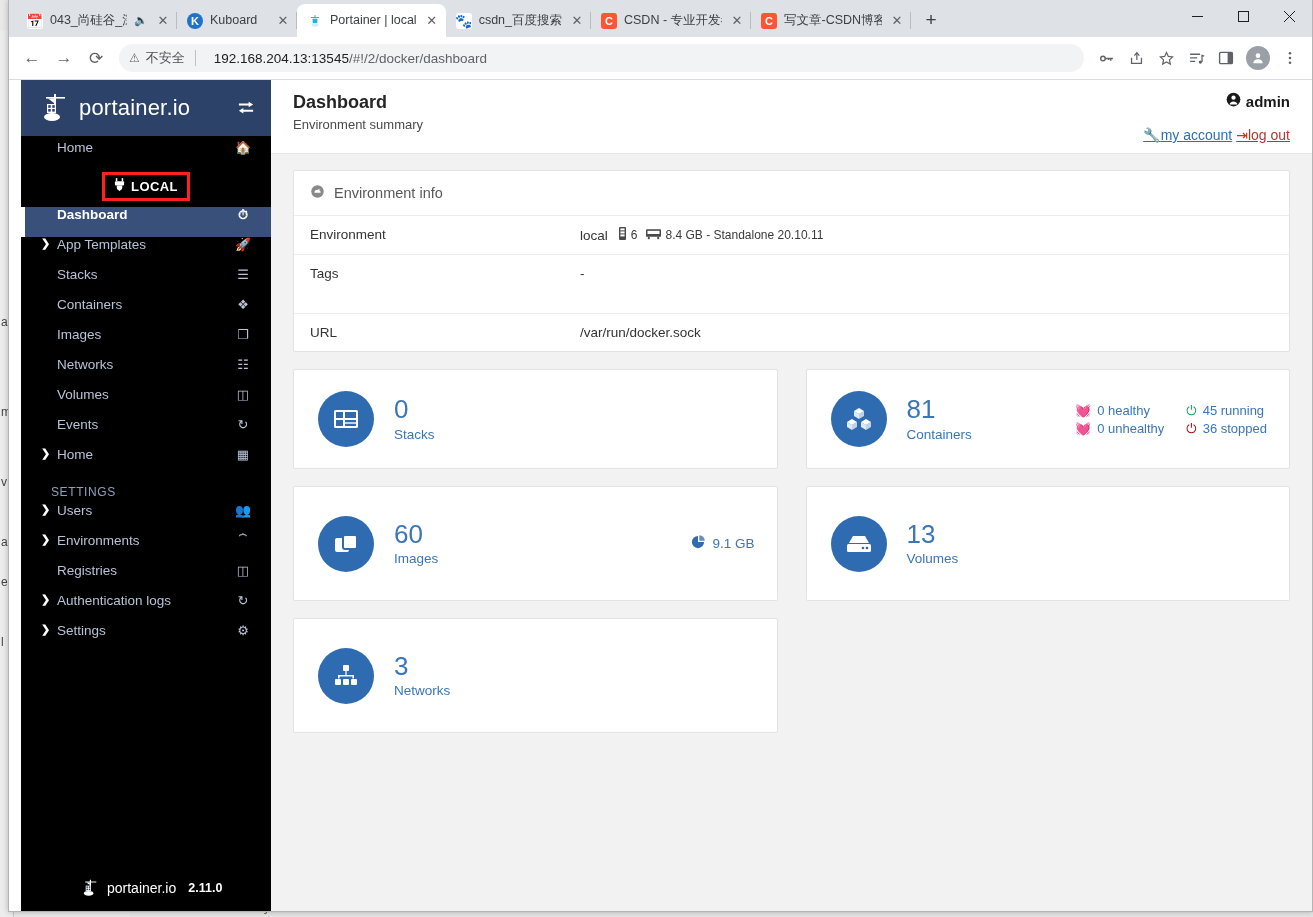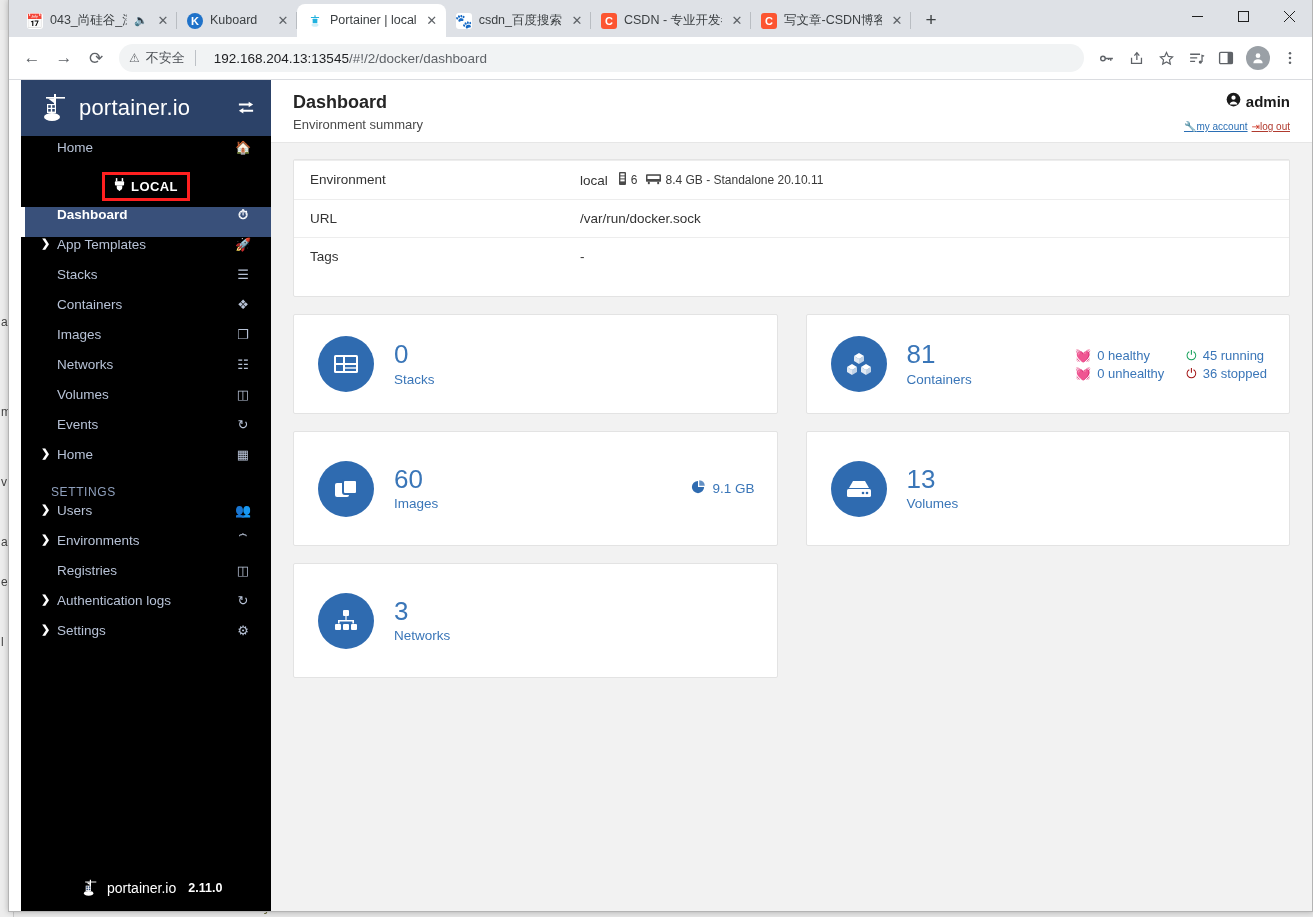--- a/index.html
+++ b/index.html
@@ -189,21 +189,21 @@
   #page-title { font-size: 18px; color: #262626; font-weight: bold; }
   #page-sub { font-size: 13px; color: #4a4a4a; margin-top: 4px; }
   #head-right { margin-left: auto; text-align: right; }
   #user-line {
     display: flex; align-items: center; justify-content: flex-end; gap: 5px;
     font-size: 15px; color: #1a1a1a; font-weight: bold;
   }
   #user-line .uicon { font-size: 15px; }
   #acct-line {
     display: flex; align-items: center; justify-content: flex-end; gap: 4px;
-    margin-top: 11px; font-size: 10px;
+    margin-top: 17px; font-size: 14px;
   }
   #acct-line a { text-decoration: underline; }
   .acct-my { color: #2b6fb5; }
   .acct-my .ic { color: #2b6fb5; }
   .acct-out { color: #b03a2e; }
   .acct-out .ic { color: #cc3322; }
 
   #main { padding: 16px 22px 0; }
   .panel {
     background: #fff; border: 1px solid #e3e3e3; border-radius: 2px;
@@ -575,20 +575,30 @@
           <div id="acct-line">
             <a class="acct-my"><span class="ic">🔧</span><span>my account</span></a>
             <a class="acct-out"><span class="ic">⇥</span><span>log out</span></a>
           </div>
         </div>
       </div>
 
       <div id="main">
 
         <div class="panel">
+          <div class="panel-head">
+            <span class="hicon">
+              <svg width="15" height="15" viewBox="0 0 24 24" fill="#8a8a8a">
+                <circle cx="12" cy="12" r="10"></circle>
+                <path d="M7 14a5 5 0 0 1 10 0z" fill="#fff"></path>
+                <rect x="11.4" y="7" width="1.4" height="6" fill="#fff" transform="rotate(35 12 12)"></rect>
+              </svg>
+            </span>
+            <span>Environment info</span>
+          </div>
 
           <div class="inforow">
             <div class="k">Environment</div>
             <div class="v">
               <span>local</span>
               <span style="margin-left:6px">
                 <svg width="9" height="13" viewBox="0 0 9 13" fill="#4a4a4a">
                     <rect x="1" y="0" width="7" height="13" rx="1"></rect>
                     <rect x="2.4" y="1.4" width="4.2" height="2" fill="#fff"></rect>
                     <rect x="2.4" y="4.4" width="4.2" height="2" fill="#fff"></rect>
@@ -601,28 +611,28 @@
                     <rect x="0" y="1" width="16" height="8" rx="1"></rect>
                     <rect x="1.6" y="2.6" width="12.8" height="3.4" fill="#fff"></rect>
                     <rect x="2" y="9" width="2" height="2.5"></rect>
                     <rect x="12" y="9" width="2" height="2.5"></rect>
                   </svg>
               </span>
               <span class="mini">8.4 GB - Standalone 20.10.11</span>
             </div>
           </div>
 
+          <div class="inforow tall">
+            <div class="k">Tags</div>
+            <div class="v">-</div>
+          </div>
+
           <div class="inforow">
             <div class="k">URL</div>
             <div class="v">/var/run/docker.sock</div>
-          </div>
-
-          <div class="inforow tall">
-            <div class="k">Tags</div>
-            <div class="v">-</div>
           </div>
         </div>
 
         <div class="cardgrid">
 
           <div class="card">
             <div class="card-circle">
               <svg width="28" height="28" viewBox="0 0 28 28">
                   <rect x="2" y="5" width="24" height="18" rx="1.6" fill="#fff"></rect>
                   <rect x="4" y="7" width="7" height="6" fill="#2f6bb0"></rect>

